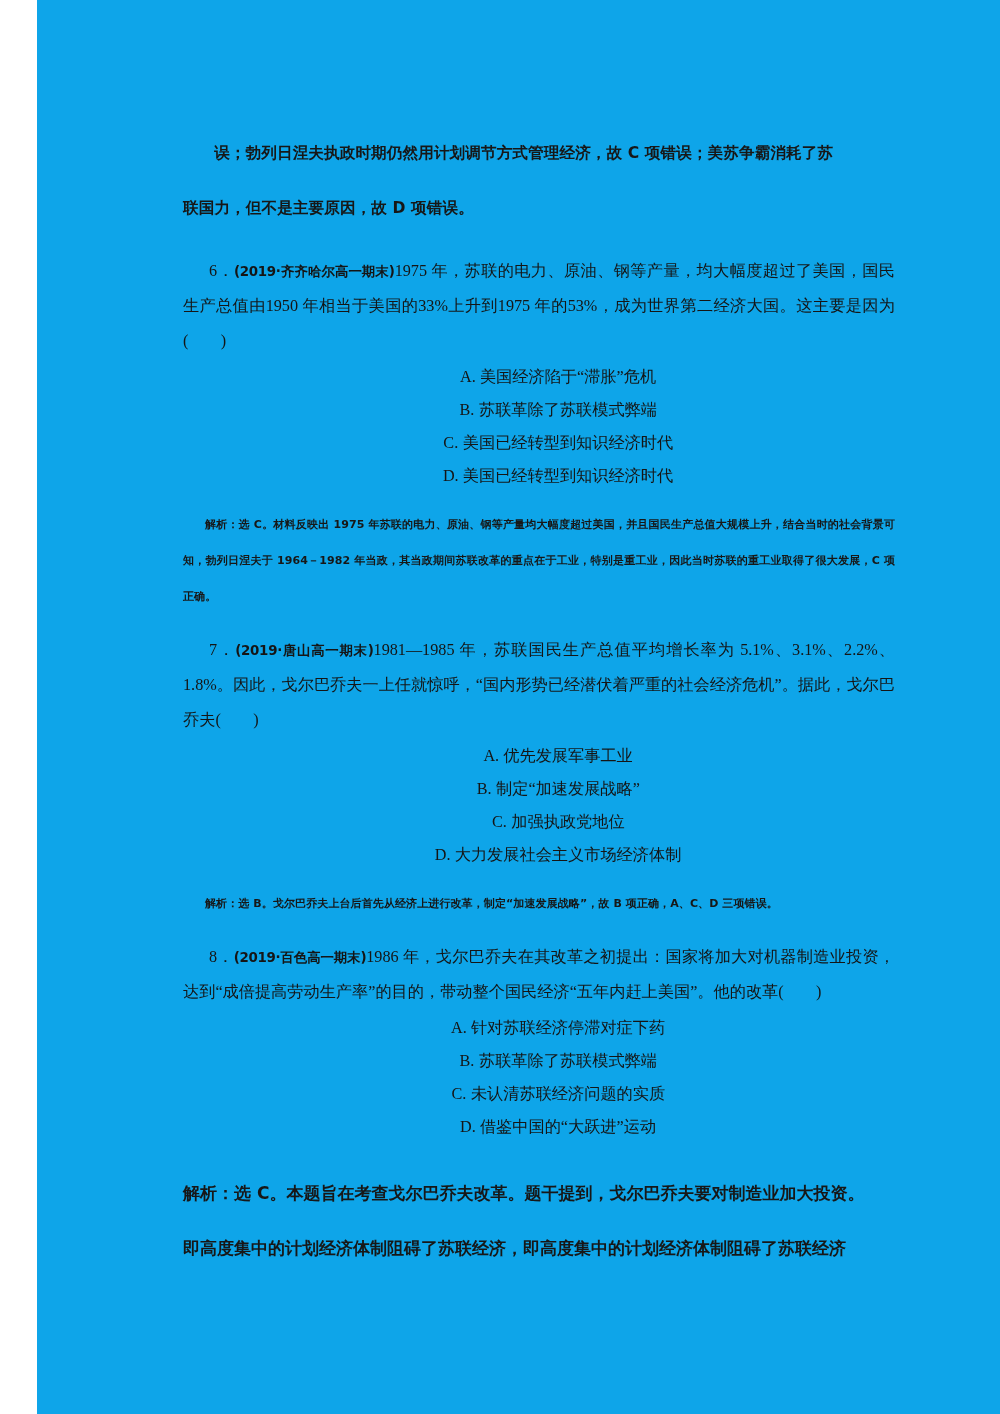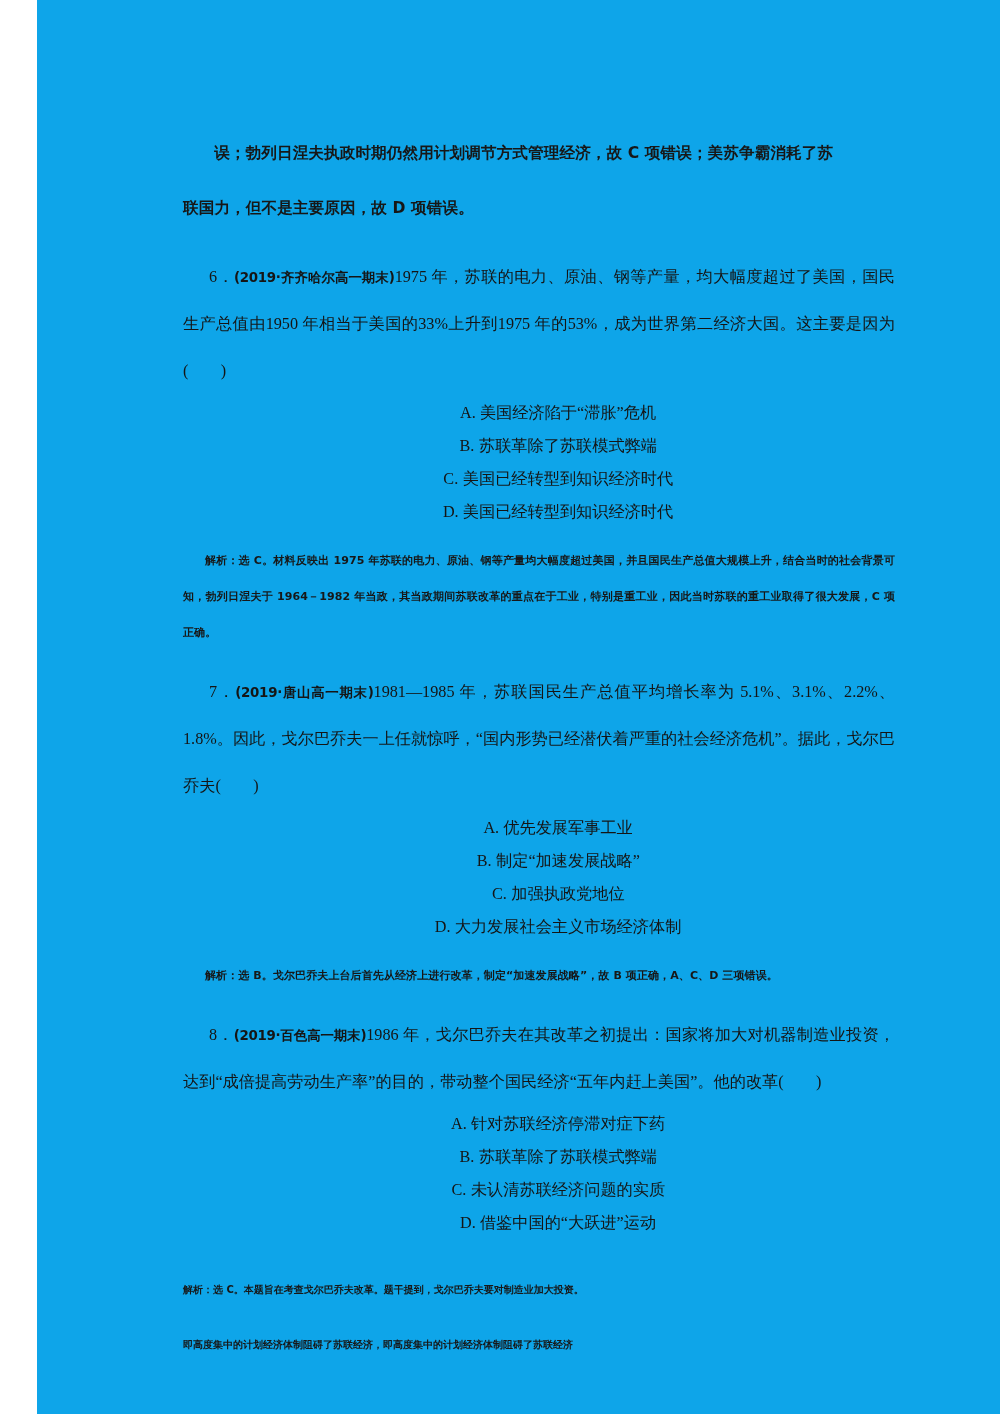--- a/index.html
+++ b/index.html
@@ -51,21 +51,21 @@
     text-align: left;
   }
 
   
   .question {
     margin-top: 18px;
   }
   .q-stem {
     font-family: "Liberation Serif", "DejaVu Serif", serif;
     font-size: 16.2px;
-    line-height: 47px;
+    line-height: 35px;
     text-align: justify;
     text-justify: inter-character;
     text-indent: 1.6em;
     color: #151515;
   }
   .q-stem .src {
     font-family: "DejaVu Sans", "Liberation Sans", sans-serif;
     font-weight: 700;
     font-size: 13.4px;
     letter-spacing: -0.3px;
@@ -98,21 +98,21 @@
     text-justify: inter-character;
     text-indent: 2em;
     color: #171717;
     letter-spacing: 0.1px;
   }
 
   .bottom-analysis {
     margin-top: 22px;
     font-family: "DejaVu Sans", "Liberation Sans", sans-serif;
     font-weight: 700;
-    font-size: 10px;
+    font-size: 17px;
     line-height: 55px;
     text-align: justify;
     text-justify: inter-character;
     color: #171717;
   }
   .bottom-analysis .l2 { display: block; }
 </style>
 </head>
 <body>
 

